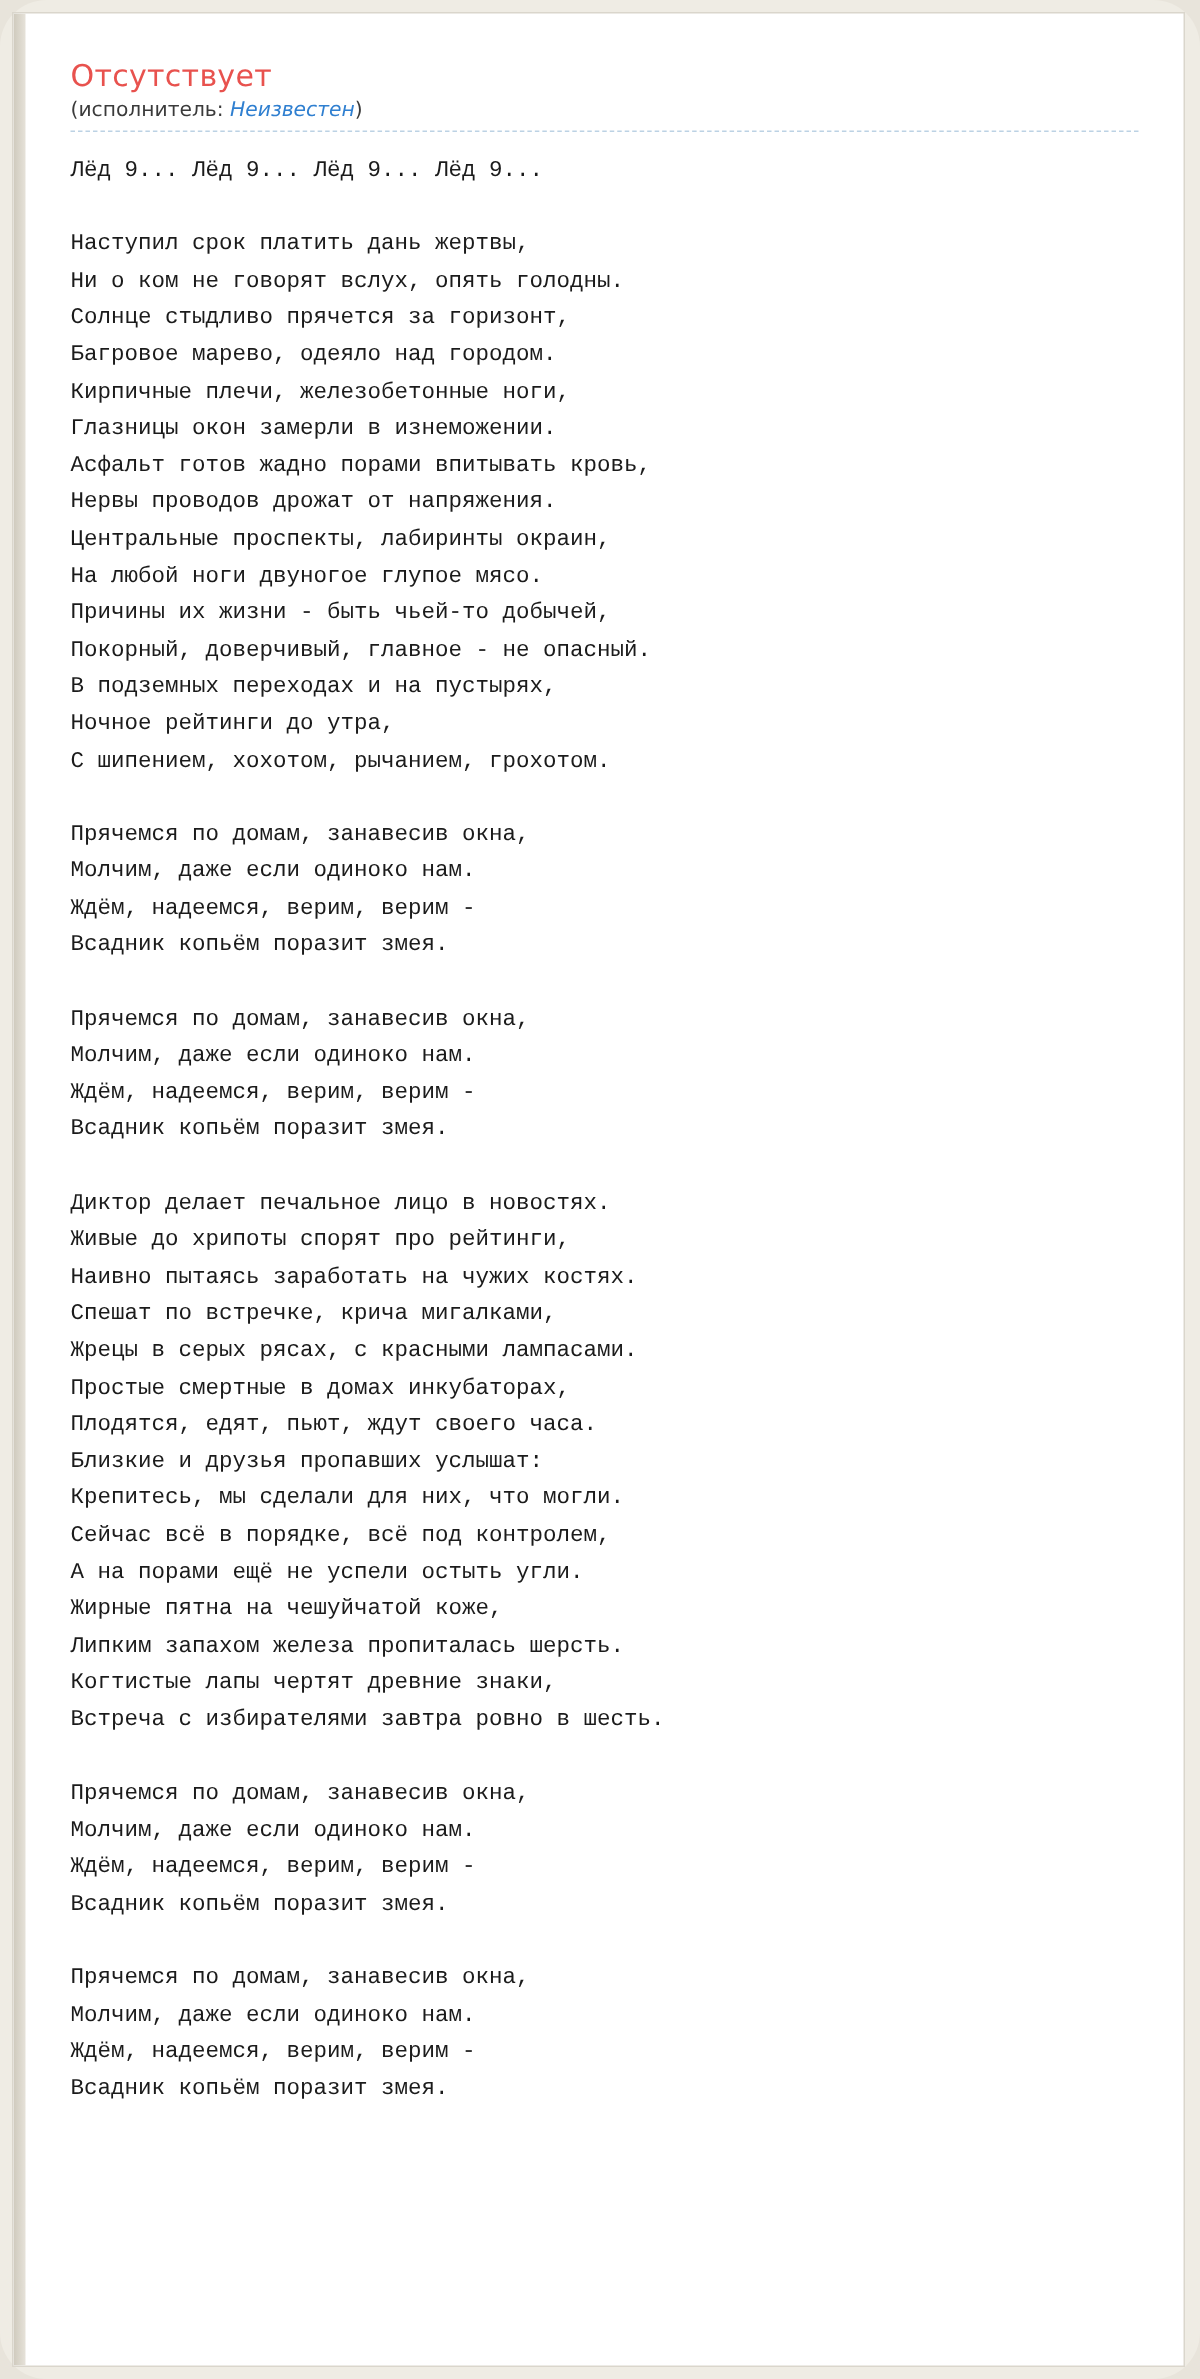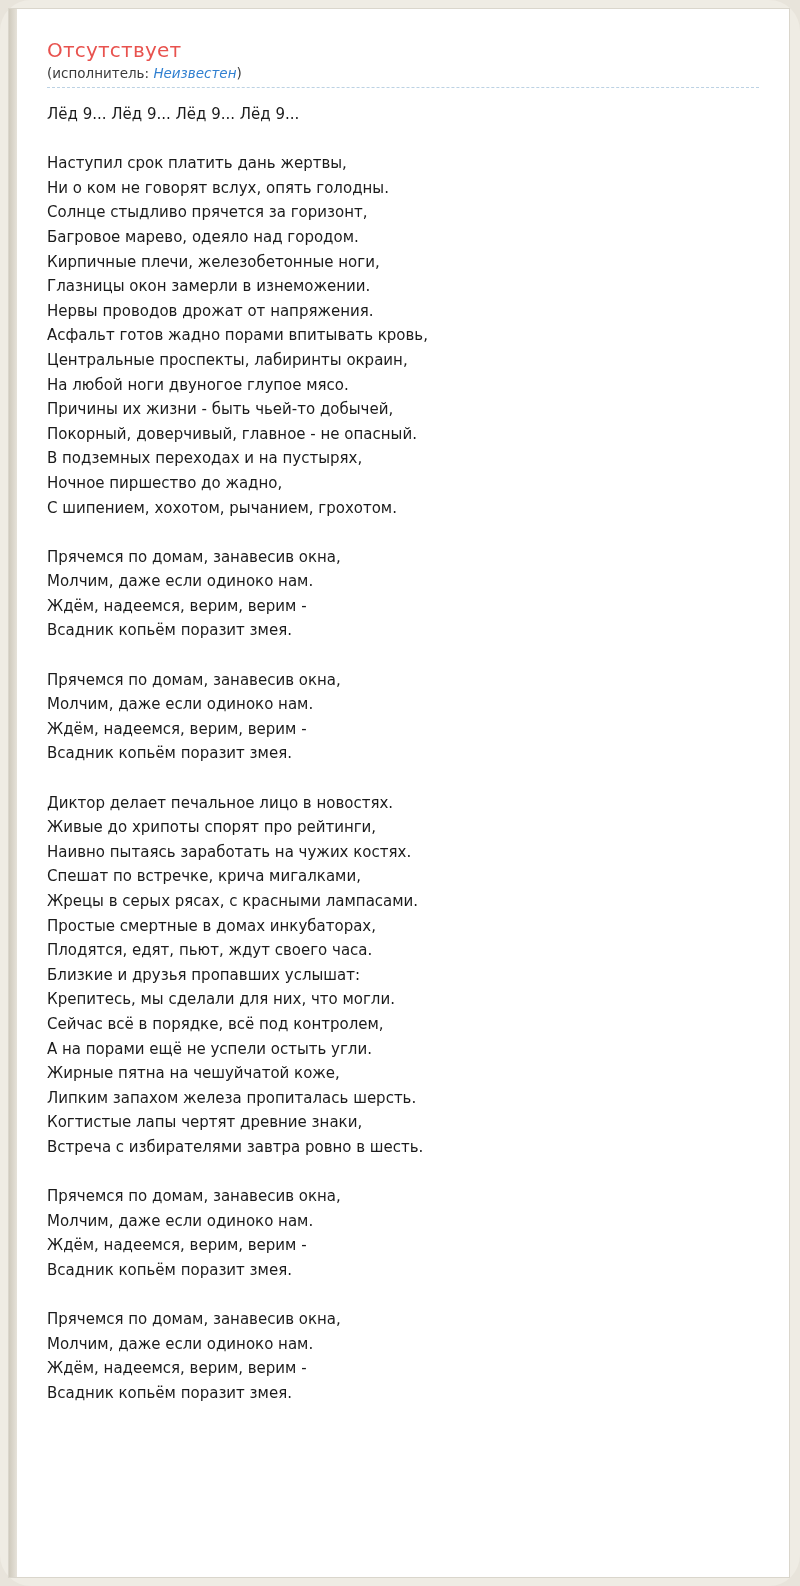--- a/index.html
+++ b/index.html
@@ -71,20 +71,21 @@
   }
   .stanza {
     margin: 0 0 24.6px 0;
   }
   .stanza:last-child {
     margin-bottom: 0;
   }
   .line {
     display: block;
     white-space: pre-wrap;
+    font-family: Liberation Mono, monospace;
   }
 </style>
 </head>
 <body>
 
 <div class="page">
   <div class="sheet">
     <div class="left-edge"></div>
 
     <h1 class="song-title">Отсутствует</h1>
@@ -97,28 +98,28 @@
         <p class="stanza">
           <span class="line">Лёд 9... Лёд 9... Лёд 9... Лёд 9...</span>
         </p>
         <p class="stanza">
           <span class="line">Наступил срок платить дань жертвы,</span>
           <span class="line">Ни о ком не говорят вслух, опять голодны.</span>
           <span class="line">Солнце стыдливо прячется за горизонт,</span>
           <span class="line">Багровое марево, одеяло над городом.</span>
           <span class="line">Кирпичные плечи, железобетонные ноги,</span>
           <span class="line">Глазницы окон замерли в изнеможении.</span>
+          <span class="line">Асфальт готов жадно порами впитывать кровь,</span>
           <span class="line">Нервы проводов дрожат от напряжения.</span>
-          <span class="line">Асфальт готов жадно порами впитывать кровь,</span>
           <span class="line">Центральные проспекты, лабиринты окраин,</span>
           <span class="line">На любой ноги двуногое глупое мясо.</span>
           <span class="line">Причины их жизни - быть чьей-то добычей,</span>
           <span class="line">Покорный, доверчивый, главное - не опасный.</span>
           <span class="line">В подземных переходах и на пустырях,</span>
-          <span class="line">Ночное пиршество до жадно,</span>
+          <span class="line">Ночное рейтинги до утра,</span>
           <span class="line">С шипением, хохотом, рычанием, грохотом.</span>
         </p>
         <p class="stanza">
           <span class="line">Прячемся по домам, занавесив окна,</span>
           <span class="line">Молчим, даже если одиноко нам.</span>
           <span class="line">Ждём, надеемся, верим, верим -</span>
           <span class="line">Всадник копьём поразит змея.</span>
         </p>
         <p class="stanza">
           <span class="line">Прячемся по домам, занавесив окна,</span>

